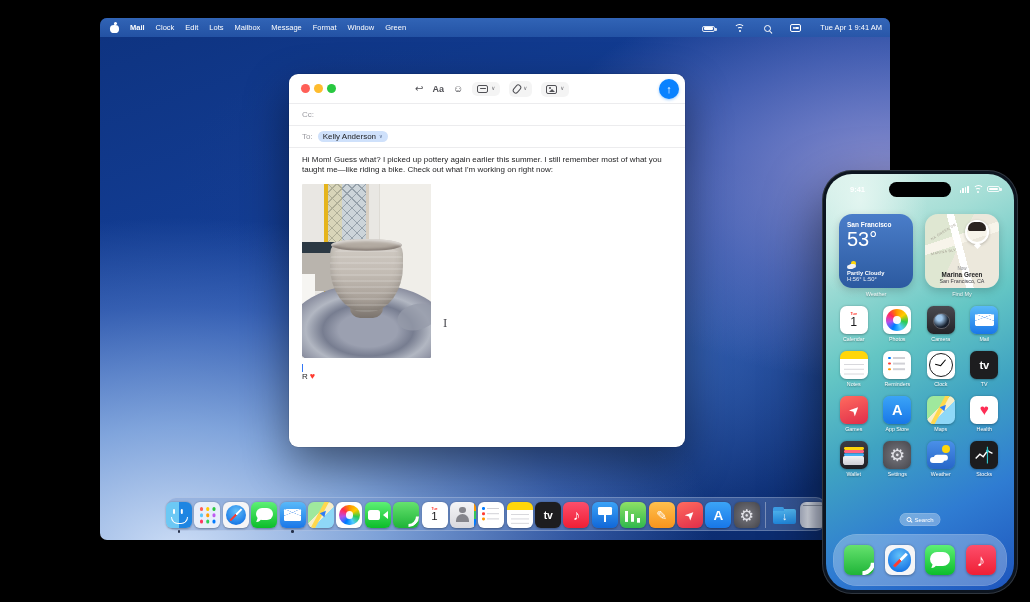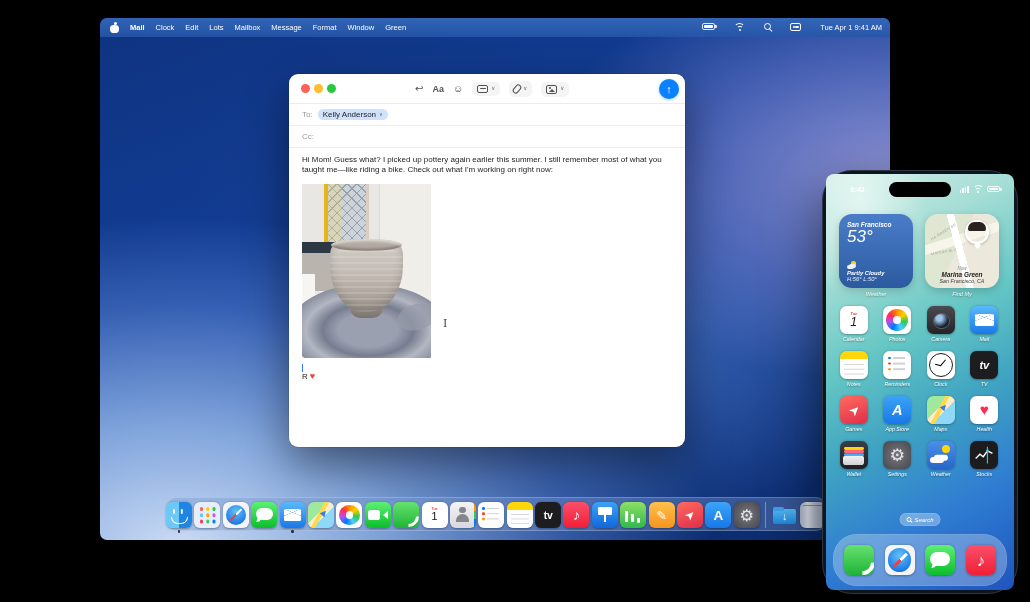--- a/index.html
+++ b/index.html
@@ -19,21 +19,21 @@
   
   .menubar{position:absolute;left:0;top:0;right:0;height:19px;display:flex;align-items:center;
     padding:0 8px 0 10px;background:linear-gradient(180deg,rgba(52,104,186,.92),rgba(38,86,168,.88));
     color:#fff;font-size:7.5px;z-index:3;}
   .menubar .mitem{margin-right:11px;white-space:nowrap;}
   .menubar .mitem.app{font-weight:700;}
   .apple{position:relative;width:9px;height:10px;margin-right:11px;flex:none;}
   .apple::before{content:"";position:absolute;left:0;right:0;top:2.5px;bottom:0;background:#fff;border-radius:45% 45% 48% 48%;}
   .apple::after{content:"";position:absolute;left:3.6px;top:-0.5px;width:2.6px;height:3px;background:#fff;border-radius:60% 40% 60% 40%;transform:rotate(25deg);}
   .mspace{flex:1;}
-  .mstatus{display:flex;align-items:flex-start;gap:19px;}
+  .mstatus{display:flex;align-items:flex-end;gap:19px;}
   .batt{position:relative;width:13px;height:6.5px;border:1px solid rgba(255,255,255,.85);border-radius:2px;flex:none;}
   .batt::before{content:"";position:absolute;left:.8px;top:.8px;bottom:.8px;width:9px;background:#fff;border-radius:1px;}
   .batt::after{content:"";position:absolute;right:-2.6px;top:1.4px;width:1.6px;height:3px;background:rgba(255,255,255,.85);border-radius:0 1px 1px 0;}
   .wifi{position:relative;width:11px;height:8px;flex:none;}
   .wifi i{position:absolute;border:1.2px solid transparent;border-top-color:#fff;border-radius:50%;}
   .wifi .w1{left:0;right:0;top:0;height:11px;}
   .wifi .w2{left:2.6px;right:2.6px;top:2.6px;height:6.5px;}
   .wifi .w3{left:4.6px;top:5.6px;width:2px;height:2px;background:#fff;border:none;border-radius:50%;}
   .mag{position:relative;width:7px;height:7px;border:1.3px solid #fff;border-radius:50%;flex:none;}
   .mag::after{content:"";position:absolute;right:-1.6px;bottom:-2.2px;width:1.4px;height:3.6px;background:#fff;border-radius:1px;transform:rotate(-45deg);}
@@ -194,37 +194,37 @@
   .caret{position:absolute;left:0;top:0;width:1px;height:8px;background:#3478f6;}
   .closing{margin-top:1px;line-height:1.3;}
   .sigline{line-height:1.3;display:flex;align-items:center;gap:2px;}
   .heart{color:#ff3b30;font-size:9px;line-height:1;}
   
   .ibeam{position:absolute;left:343px;top:299px;z-index:4;font-family:"DejaVu Serif",serif;font-size:11px;color:#44444a;text-shadow:0 0 1px #fff;}
 
   
   .iphone{position:absolute;left:822px;top:170px;width:196px;height:424px;z-index:6;
     background:#0d1520;border-radius:30px;box-shadow:0 22px 55px rgba(0,0,0,.55),inset 0 0 0 1px rgba(255,255,255,.14);}
-  .pscreen{position:absolute;inset:4px;border-radius:8px;overflow:hidden;
+  .pscreen{position:absolute;inset:4px;border-radius:26px;overflow:hidden;
     background:
       radial-gradient(60% 40% at 18% 6%, rgba(230,247,242,.9) 0%, rgba(0,0,0,0) 60%),
       linear-gradient(152deg,#d5eee8 0%,#a5ded6 20%,#64c6c4 40%,#3fa3c2 58%,#2f7cd2 78%,#1e55bd 100%);
-    color:#fff;font-style:italic;}
+    color:#fff;}
   .pstatus{position:absolute;left:0;right:0;top:7px;height:16px;display:flex;align-items:center;}
   .ptime{position:absolute;left:24px;font-size:7.5px;font-weight:700;}
   .island{position:absolute;left:50%;margin-left:-31px;width:62px;height:15px;border-radius:9px;background:#000;}
   .pstatus .icons{position:absolute;right:14px;display:flex;align-items:center;gap:3.5px;}
   .sig{position:relative;width:9.5px;height:7px;}
   .sig i{position:absolute;bottom:0;width:1.6px;background:#fff;border-radius:.6px;}
   .sig .s1{left:0;height:3px;} .sig .s2{left:2.6px;height:4.4px;} .sig .s3{left:5.2px;height:5.8px;} .sig .s4{left:7.8px;height:7px;}
   
   .widget{position:absolute;top:40px;width:74px;height:74px;border-radius:13px;box-shadow:0 3px 8px rgba(0,0,0,.18);}
   .w-weather{left:13px;background:linear-gradient(180deg,#4a7dc9,#2c5aa0);padding:7px 7px 6px 8px;display:flex;flex-direction:column;}
   .wcity{font-size:6.5px;font-weight:700;}
-  .wtemp{font-size:17px;font-weight:300;line-height:1.1;}
+  .wtemp{font-size:20px;font-weight:300;line-height:1.1;}
   .wspacer{flex:1;}
   .wcond-ic{position:relative;width:10px;height:7px;margin-bottom:1px;}
   .wcond-ic::before{content:"";position:absolute;left:4px;top:-1px;width:4.5px;height:4.5px;border-radius:50%;background:#ffd60a;}
   .wcond-ic::after{content:"";position:absolute;left:0;bottom:0;width:7px;height:4px;background:#f2f2f5;border-radius:3px;box-shadow:2px -1px 0 #f2f2f5;}
   .wcond{font-size:5.8px;font-weight:700;}
   .whilo{font-size:5.8px;color:rgba(255,255,255,.9);}
   .w-findmy{left:99px;background:linear-gradient(115deg,#dfe7d2 0 45%,#ece8dc 45%);overflow:hidden;color:#1c1c1e;}
   .fm-streets{position:absolute;inset:0;
     background:linear-gradient(75deg,rgba(0,0,0,0) 0 44%,#fff 44% 52%,rgba(0,0,0,0) 52%),
                linear-gradient(-18deg,rgba(0,0,0,0) 0 58%,#f7f4ea 58% 68%,rgba(0,0,0,0) 68%);}
@@ -303,28 +303,28 @@
           </span>
           <span class="pill">
             <span class="pic-ic"></span>
             <span class="chev">∨</span>
           </span>
         </span>
         <span class="sendbtn">↑</span>
       </div>
 
       <div class="frow">
+        <span class="flabel">Cc:</span>
+      </div>
+      <div class="frow">
         <span class="flabel">To:</span>
         <span class="token">
           <span>Kelly Anderson</span>
           <span class="chev">∨</span>
         </span>
-      </div>
-      <div class="frow">
-        <span class="flabel">Cc:</span>
       </div>
 
       <div class="mbody">
         <div class="mpar">Hi Mom! Guess what? I picked up pottery again earlier this summer. I still remember most of what you taught me—like riding a bike. Check out what I'm working on right now:</div>
         <div class="photo">
           <div class="ph-rightwall"></div>
           <div class="ph-window"></div>
           <div class="ph-winlight"></div>
           <div class="ph-mantel"></div>
           <div class="ph-under"></div>

